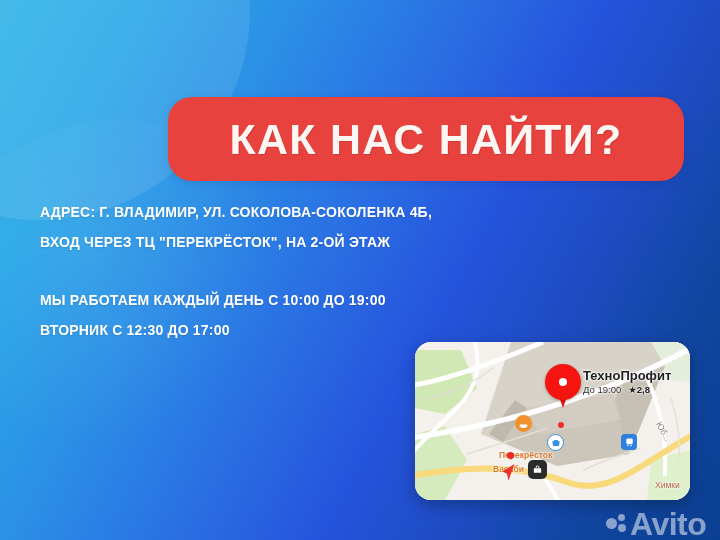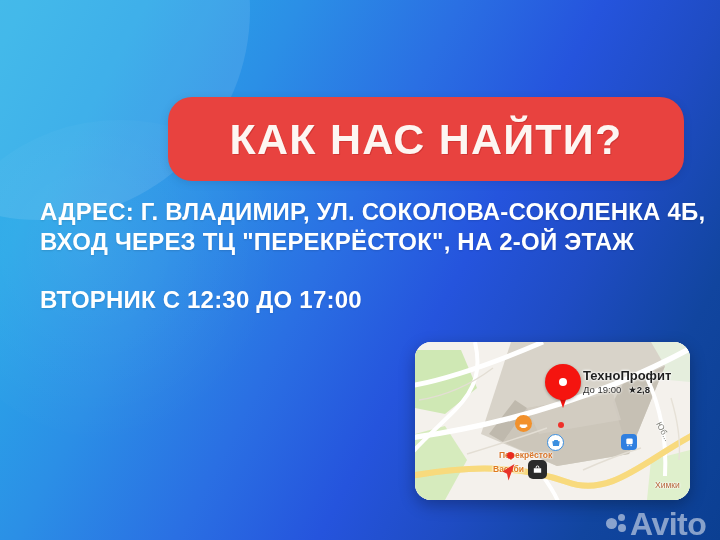--- a/index.html
+++ b/index.html
@@ -76,21 +76,21 @@
     position: absolute;
     left: 40px;
     color: #ffffff;
     font-weight: bold;
     letter-spacing: 0.2px;
   }
   #address-block { top: 197px; }
   #hours-block   { top: 285px; }
 
   .info-line {
-    font-size: 24px;
+    font-size: 14px;
     line-height: 30px;
     white-space: nowrap;
     text-shadow: 0 1px 2px rgba(0,0,0,0.12);
   }
 
   
   .map-card {
     position: absolute;
     left: 415px;
     top: 342px;
@@ -276,20 +276,21 @@
   <div class="headline-banner">
     <div class="headline-text">КАК НАС НАЙТИ?</div>
   </div>
 
   <div class="info-block" id="address-block">
     <div class="info-line">АДРЕС: Г. ВЛАДИМИР, УЛ. СОКОЛОВА-СОКОЛЕНКА 4Б,</div>
     <div class="info-line">ВХОД ЧЕРЕЗ ТЦ "ПЕРЕКРЁСТОК", НА 2-ОЙ ЭТАЖ</div>
   </div>
 
   <div class="info-block" id="hours-block">
+    <div class="info-line">МЫ РАБОТАЕМ КАЖДЫЙ ДЕНЬ С 10:00 ДО 19:00</div>
     <div class="info-line">ВТОРНИК С 12:30 ДО 17:00</div>
   </div>
 
   <div class="map-card">
 
     <div class="map-canvas">
       <svg class="map-svg" viewBox="0 0 275 158" preserveAspectRatio="none">
         <rect x="0" y="0" width="275" height="158" fill="#f4f1ec"></rect>
 
         <path d="M0,8 L46,8 L62,46 L30,72 L0,66 Z" fill="#cfe8b4"></path>

